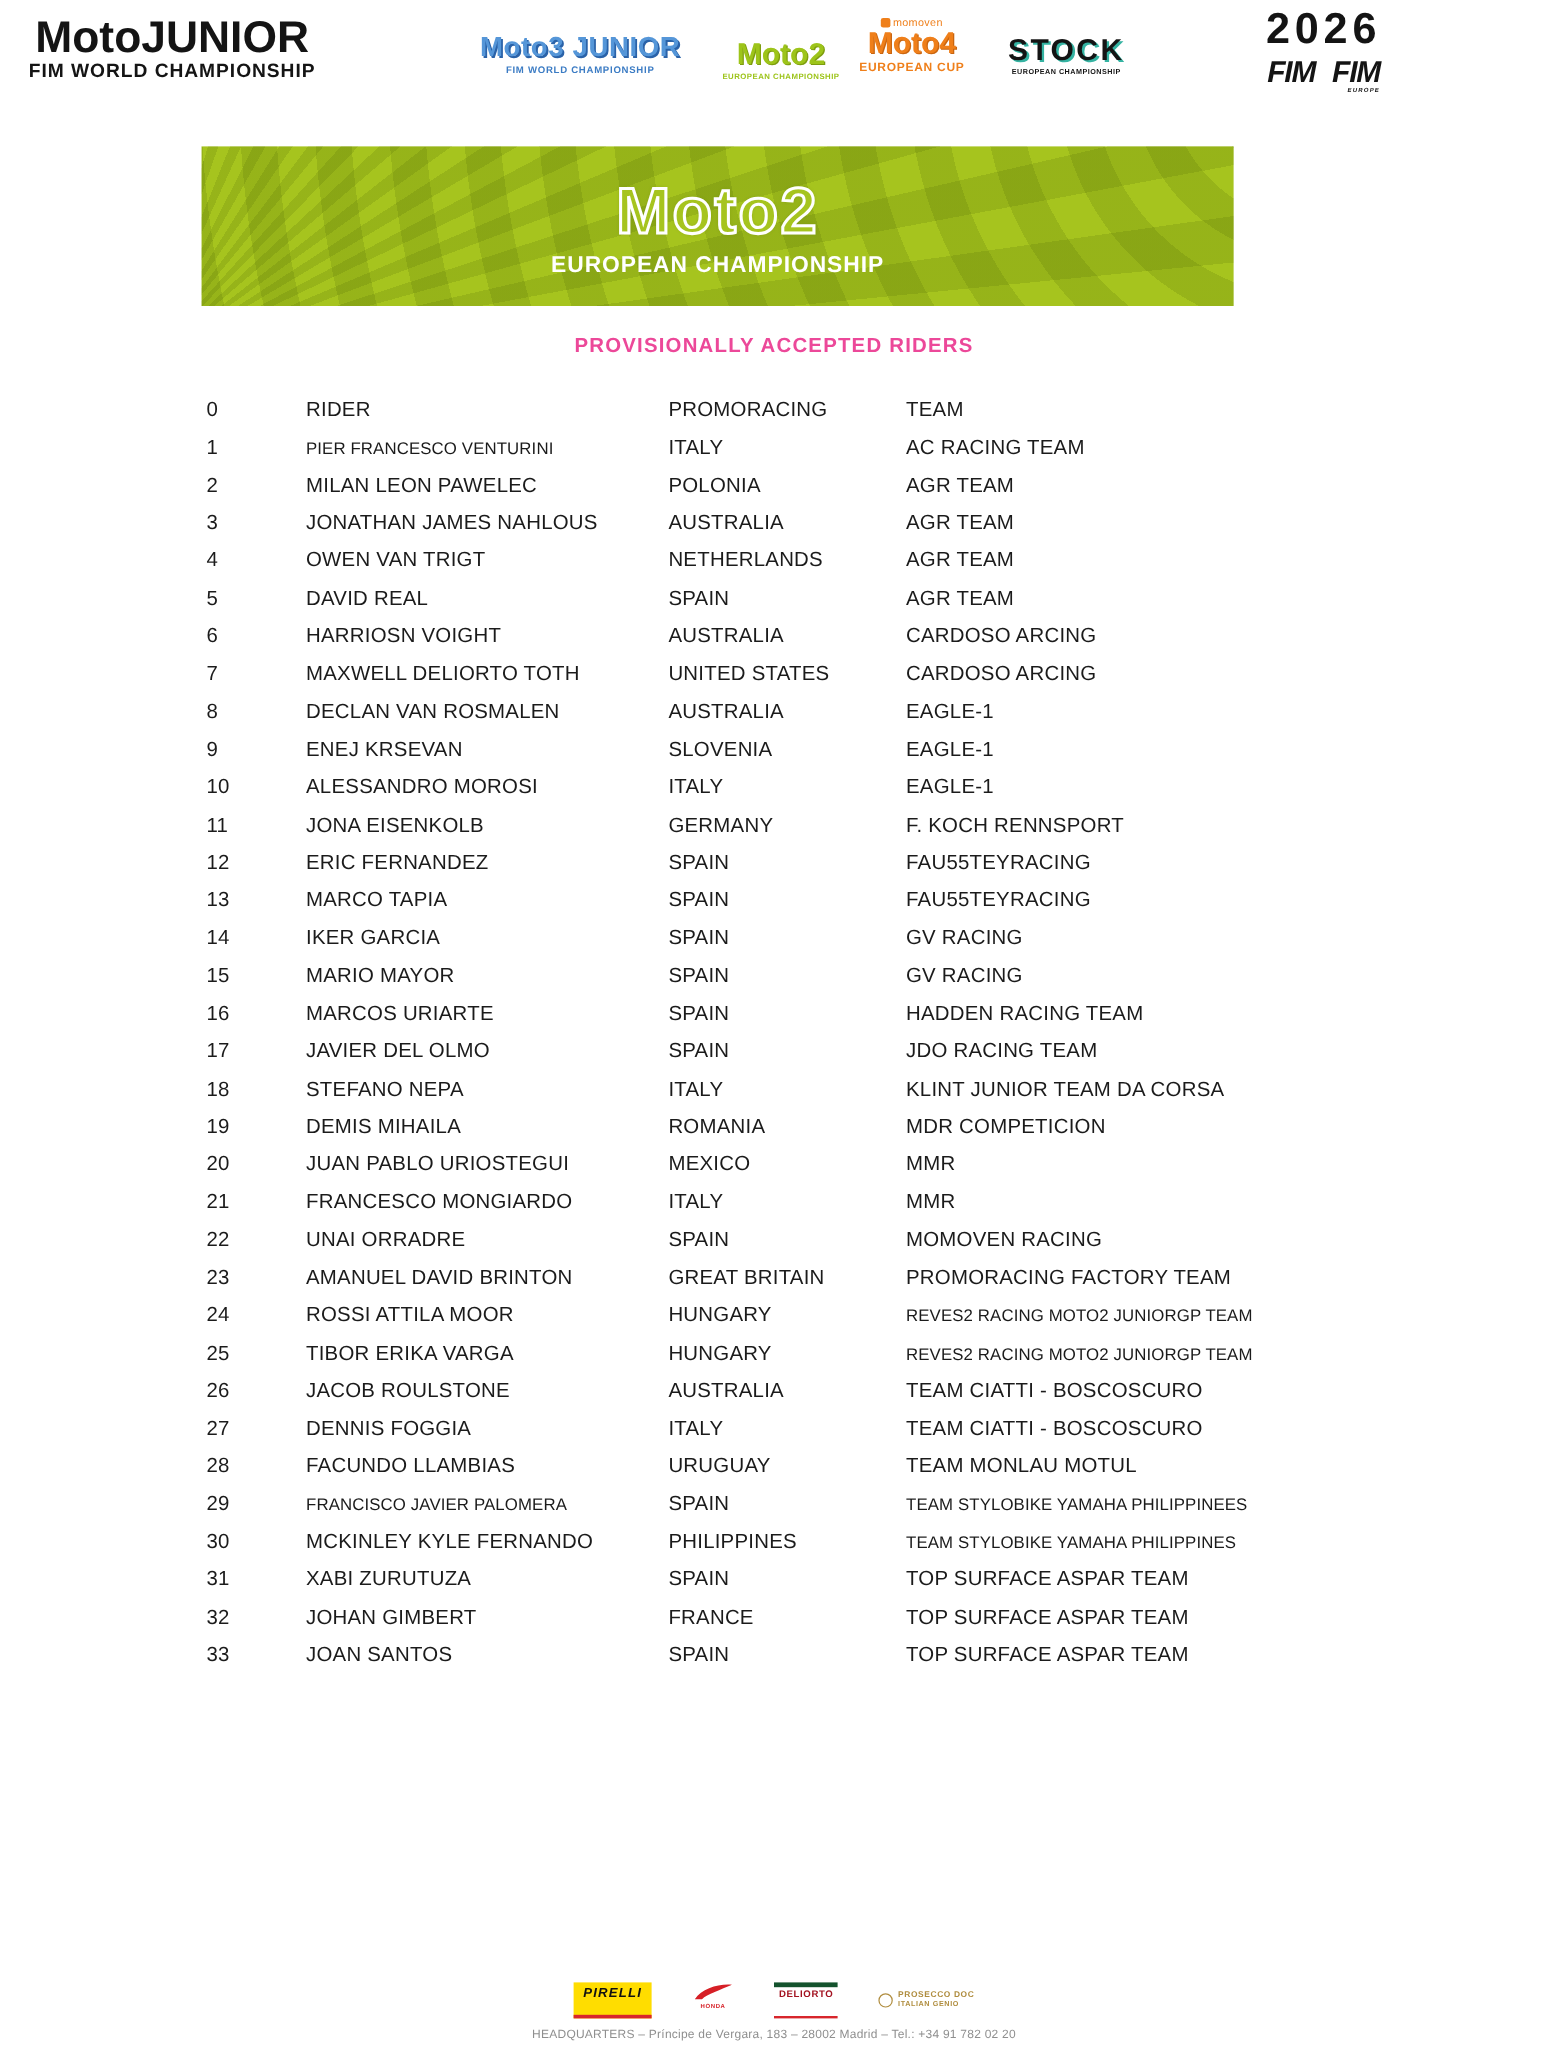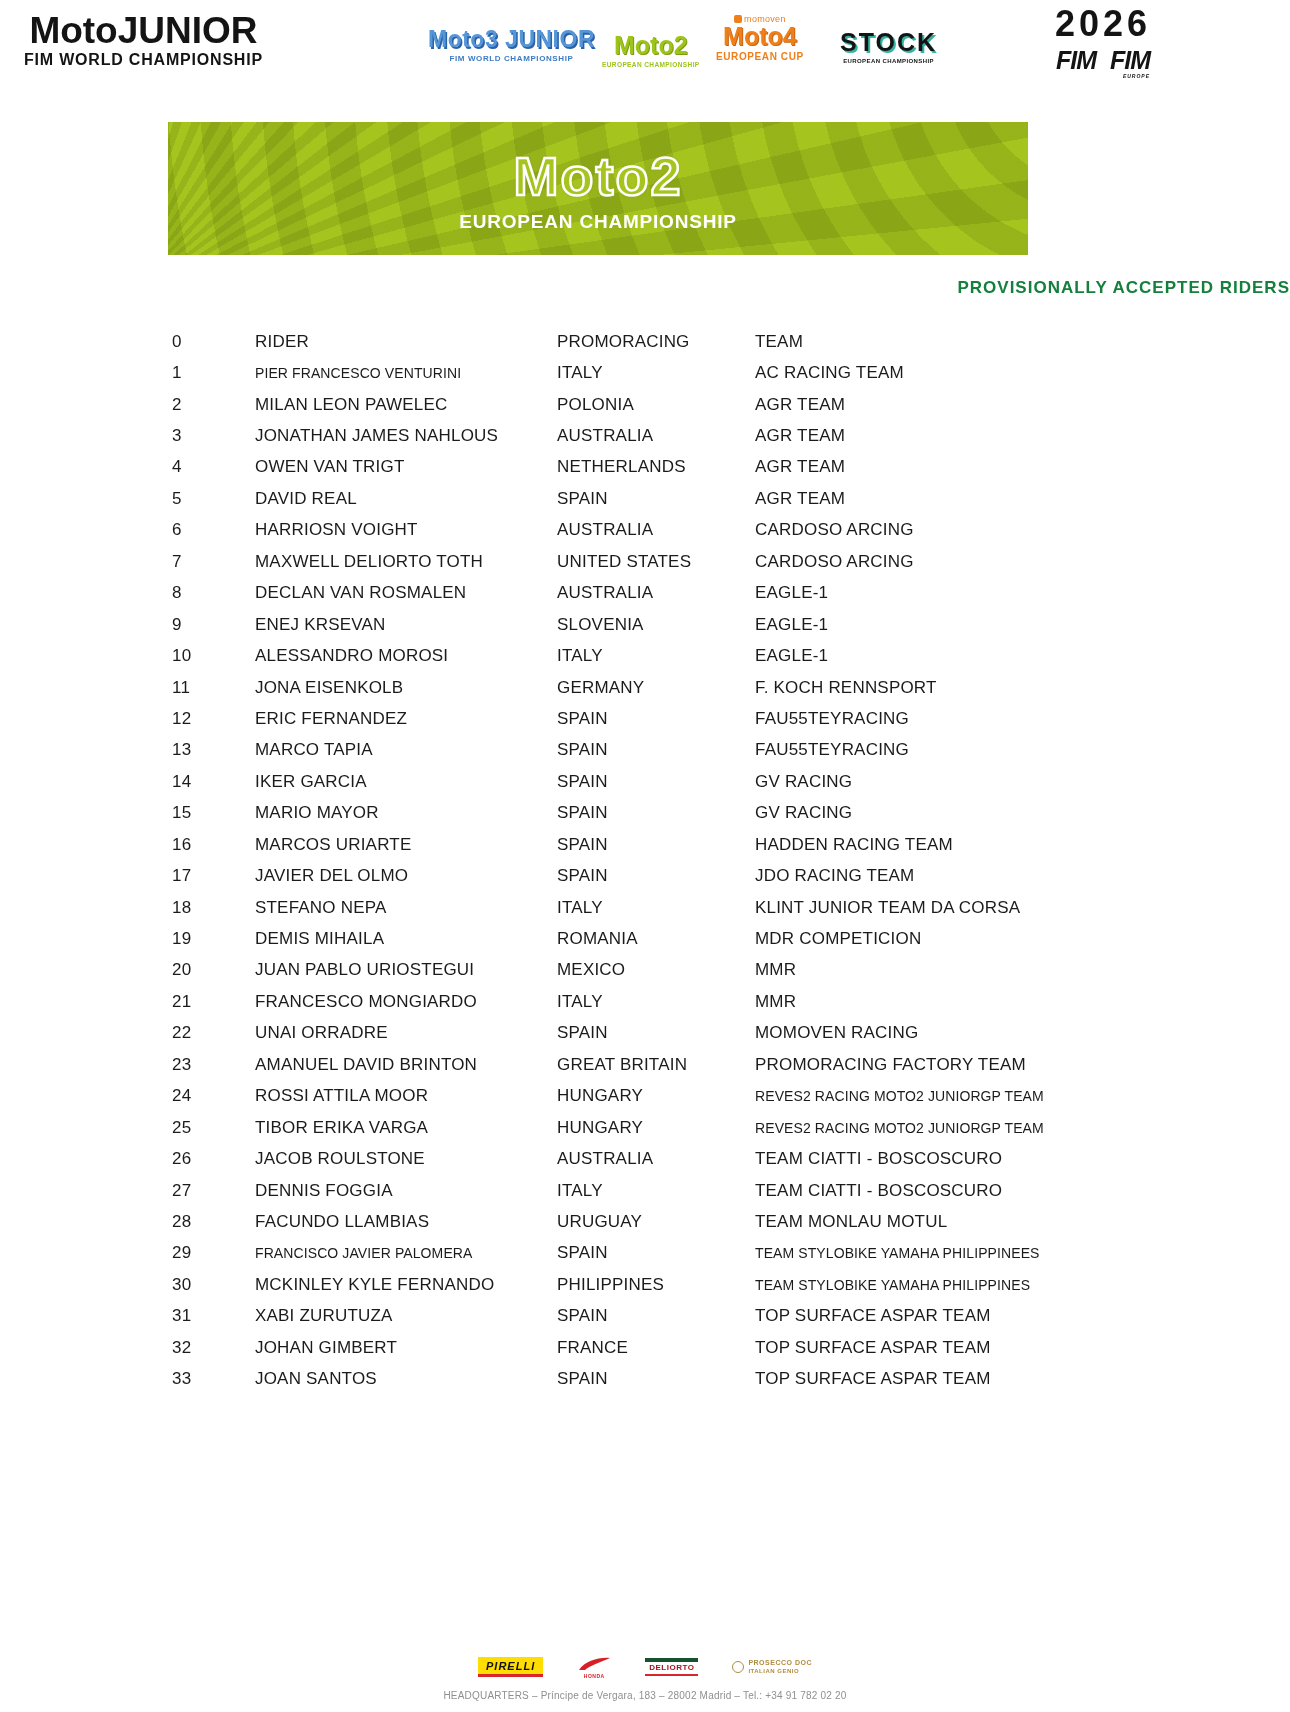--- a/index.html
+++ b/index.html
@@ -6,21 +6,21 @@
   html,body { background:#ffffff; }
   body { font-family:"Liberation Sans", sans-serif; color:#1c1c1c; }
   .page { position:relative; width:1290px; height:1712px; background:#fff; overflow:hidden; }
 
   
   .logo { position:absolute; text-align:center; white-space:nowrap; }
   .logo-mj { left:24px; top:12px; text-align:center; }
   .logo-mj .t { font-size:37px; line-height:1.0; font-weight:900; color:#141414; letter-spacing:0px;text-align:center; }
   .logo-mj .s { font-size:16px; font-weight:900; color:#141414; letter-spacing:0.8px; margin-top:2px; }
 
-  .logo-m3j { left:400px; top:28px;margin-left:28px; }
+  .logo-m3j { left:400px; top:28px; }
   .logo-m3j .t { font-size:23px; line-height:1.0; font-weight:900; color:#5596d8; text-shadow:1.5px 1.5px 0 #2a62a8; letter-spacing:0.5px; }
   .logo-m3j .s { font-size:8px; font-weight:700; color:#3c7cc4; letter-spacing:0.6px; margin-top:3px; }
 
   .logo-m2h { left:602px; top:33px; }
   .logo-m2h .t { font-size:25px; line-height:1.0; font-weight:900; color:#9dc41a; text-shadow:1px 1px 0 #7d9c0e; }
   .logo-m2h .s { font-size:6.5px; font-weight:700; color:#9dc41a; letter-spacing:0.4px; margin-top:3px; }
 
   .logo-m4 { left:716px; top:14px; }
   .logo-m4 .b { font-size:9px; font-weight:400; color:#ef7f1a; letter-spacing:0.3px; }
   .logo-m4 .msq { display:inline-block; width:8px; height:8px; background:#ef7f1a; border-radius:2px; margin-right:2px; vertical-align:-1px; }
@@ -41,33 +41,33 @@
   .banner { position:absolute; left:168px; top:122px; width:860px; height:133px;
     background-color:#a6c41e;
     background-image:
       repeating-conic-gradient(from 242deg at -6% 140%, rgba(70,95,0,0.16) 0deg 2.4deg, rgba(0,0,0,0) 2.4deg 5deg),
       repeating-radial-gradient(circle at 108% -45%, rgba(70,95,0,0.16) 0 30px, rgba(0,0,0,0) 30px 62px);
     display:flex; flex-direction:column; align-items:center; justify-content:center; }
   .banner-title { font-size:54px; font-weight:900; color:#a6c41e; -webkit-text-stroke:2.5px #ffffff; letter-spacing:2px; text-shadow:0 0 3px rgba(85,105,10,0.55); }
   .banner-sub { font-size:19px; font-weight:800; color:#ffffff; letter-spacing:0.8px; margin-top:4px; }
 
   
-  .doc-title { position:absolute; left:0; top:278px; width:100%; text-align:right;
-    font-size:17px; font-weight:700; letter-spacing:1px; color:#15803d; }
+  .doc-title { position:absolute; left:0; top:278px; width:100%; text-align:center;
+    font-size:17px; font-weight:700; letter-spacing:1px; color:#ec4899; }
 
   
   .table { position:absolute; left:0; top:326px; width:1290px; }
   .trow { display:grid; grid-template-columns:83px 302px 198px 427px; padding-left:172px; height:31.45px; align-items:center; }
   .cell { font-size:17px; letter-spacing:0.2px; color:#1b1b1b; white-space:nowrap; overflow:visible; }
   .cell.small { font-size:14px; letter-spacing:0.1px; }
   .c-num { font-size:17px; }
 
   
   .sponsors { position:absolute; left:0; top:1652px; width:100%; height:30px;
-    display:flex; justify-content:center; align-items:center; gap:34px; }
+    display:flex; justify-content:center; gap:34px; }
   .sp-pirelli { background:#ffdd00; color:#111; font-weight:900; font-style:italic; font-size:11px;
     padding:4px 8px 2px 8px; border-bottom:3px solid #d8262c; letter-spacing:1px; line-height:1; }
   .sp-honda { display:flex; flex-direction:column; align-items:center; }
   .sp-honda svg { display:block; }
   .sp-honda .hl { font-size:5px; font-weight:900; color:#d61f26; letter-spacing:0.5px; margin-top:1px; }
   .sp-deli { border-top:4px solid #14532d; border-bottom:2px solid #d8262c; padding:2px 4px;
     font-size:8px; font-weight:900; color:#a31220; letter-spacing:0.5px; line-height:1; }
   .sp-pro { display:flex; align-items:center; gap:4px; }
   .sp-pro .dot { width:12px; height:12px; border:1.5px solid #b08d3f; border-radius:50%; }
   .sp-pro .ptxt { display:flex; flex-direction:column; }

